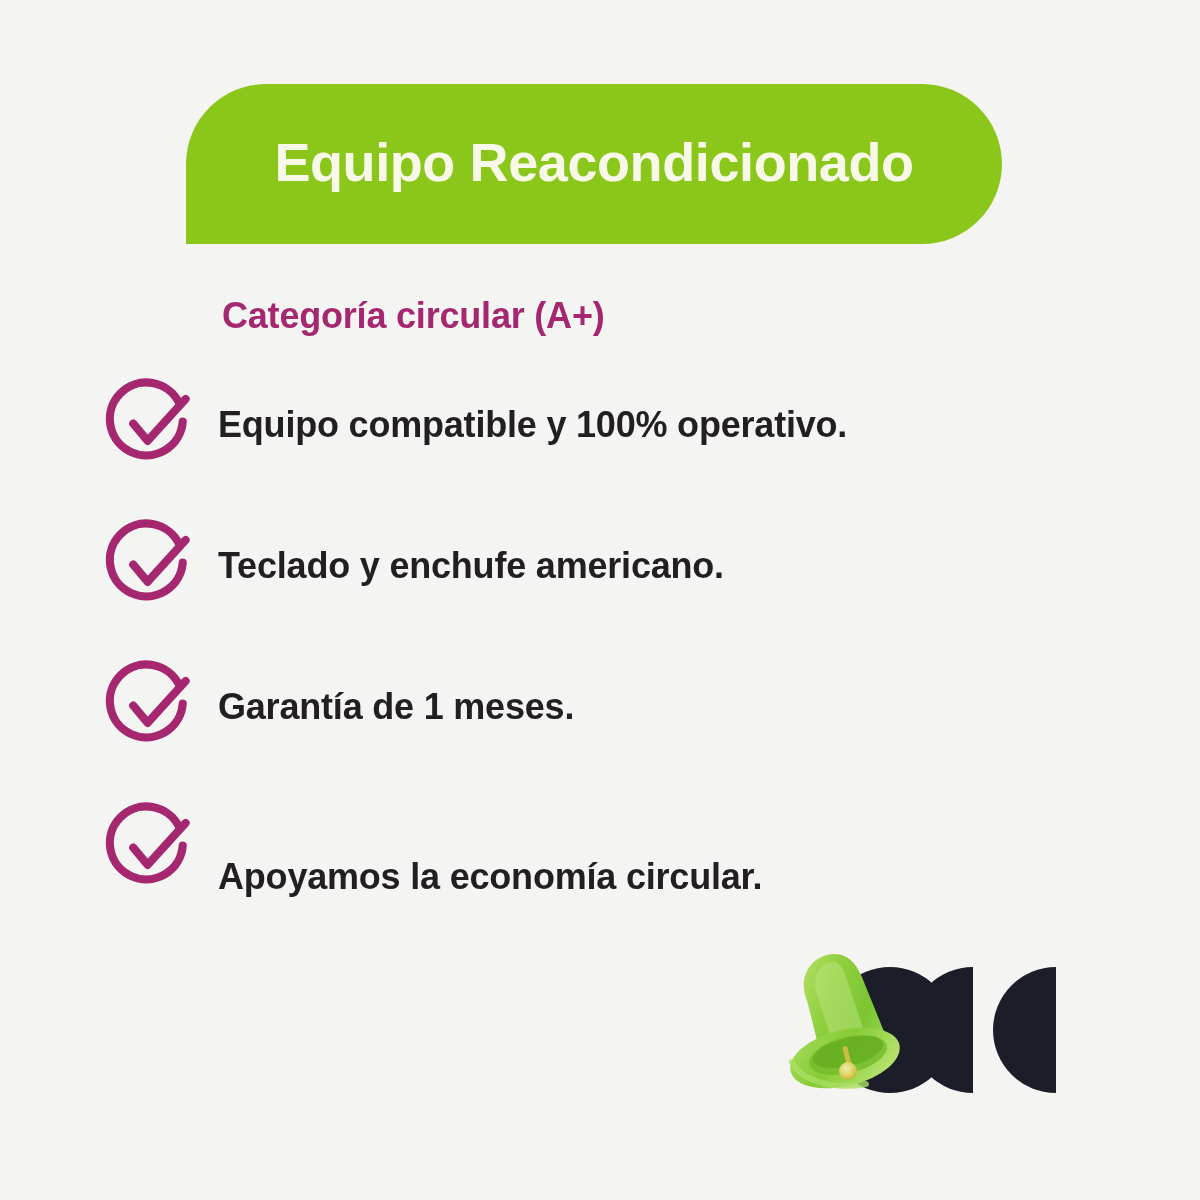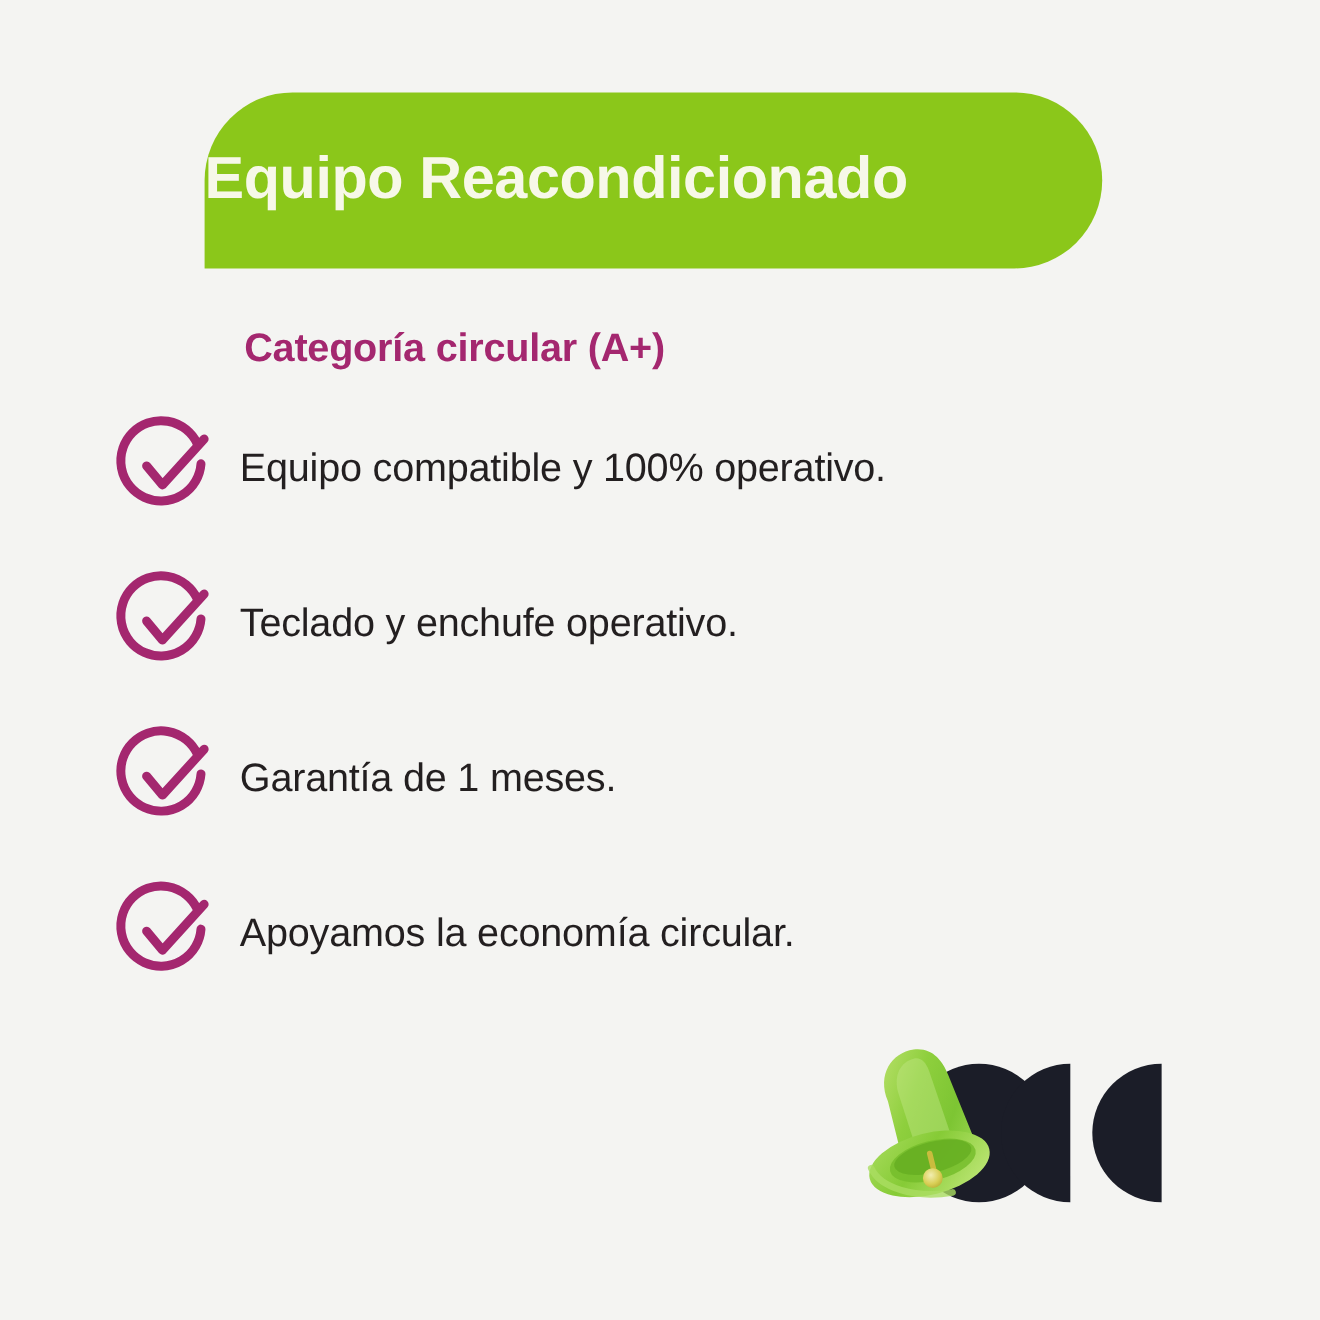--- a/index.html
+++ b/index.html
@@ -28,20 +28,21 @@
   .banner {
     position: absolute;
     left: 186px;
     top: 84px;
     width: 816px;
     height: 160px;
     background: #8bc71a;
     border-radius: 80px 80px 80px 0;
     display: flex;
     align-items: center;
+    justify-content: center;
     box-sizing: border-box;
     padding-bottom: 4px;
   }
   .banner-title {
     color: #f7f8e8;
     font-size: 54px;
     font-weight: 700;
     letter-spacing: -0.4px;
     line-height: 1;
     white-space: nowrap;
@@ -67,22 +68,23 @@
     width: 1000px;
     margin: 0;
     padding: 0;
     list-style: none;
   }
   .feature-item {
     display: flex;
     align-items: center;
     height: 98px;
     margin-bottom: 43px;
-  }
-  .feature-item:last-child { margin-bottom: 0; }
+    font-weight: bold;
+  }
+  .feature-item:last-child { margin-bottom: 0; align-items: flex-end; }
 
   .check-icon {
     flex: 0 0 auto;
     width: 96px;
     height: 96px;
     display: block;
   }
   .feature-text {
     font-size: 36px;
     color: #231f20;
@@ -124,21 +126,21 @@
       <span class="feature-text">Equipo compatible y 100% operativo.</span>
     </li>
 
     <li class="feature-item">
       <span>
         <svg class="check-icon" viewBox="0 0 100 100" aria-hidden="true">
           <path d="M78.5 27.5 A38 38 0 1 0 82 46.5" fill="none" stroke="#a4276f" stroke-width="8.5" stroke-linecap="round"></path>
           <path d="M30.5 48.5 L45.5 66.5 L85 23" fill="none" stroke="#a4276f" stroke-width="8.5" stroke-linecap="round" stroke-linejoin="round"></path>
         </svg>
       </span>
-      <span class="feature-text">Teclado y enchufe operativo.</span>
+      <span class="feature-text">Teclado y enchufe americano.</span>
     </li>
 
     <li class="feature-item">
       <span>
         <svg class="check-icon" viewBox="0 0 100 100" aria-hidden="true">
           <path d="M78.5 27.5 A38 38 0 1 0 82 46.5" fill="none" stroke="#a4276f" stroke-width="8.5" stroke-linecap="round"></path>
           <path d="M30.5 48.5 L45.5 66.5 L85 23" fill="none" stroke="#a4276f" stroke-width="8.5" stroke-linecap="round" stroke-linejoin="round"></path>
         </svg>
       </span>
       <span class="feature-text">Garantía de 1 meses.</span>

